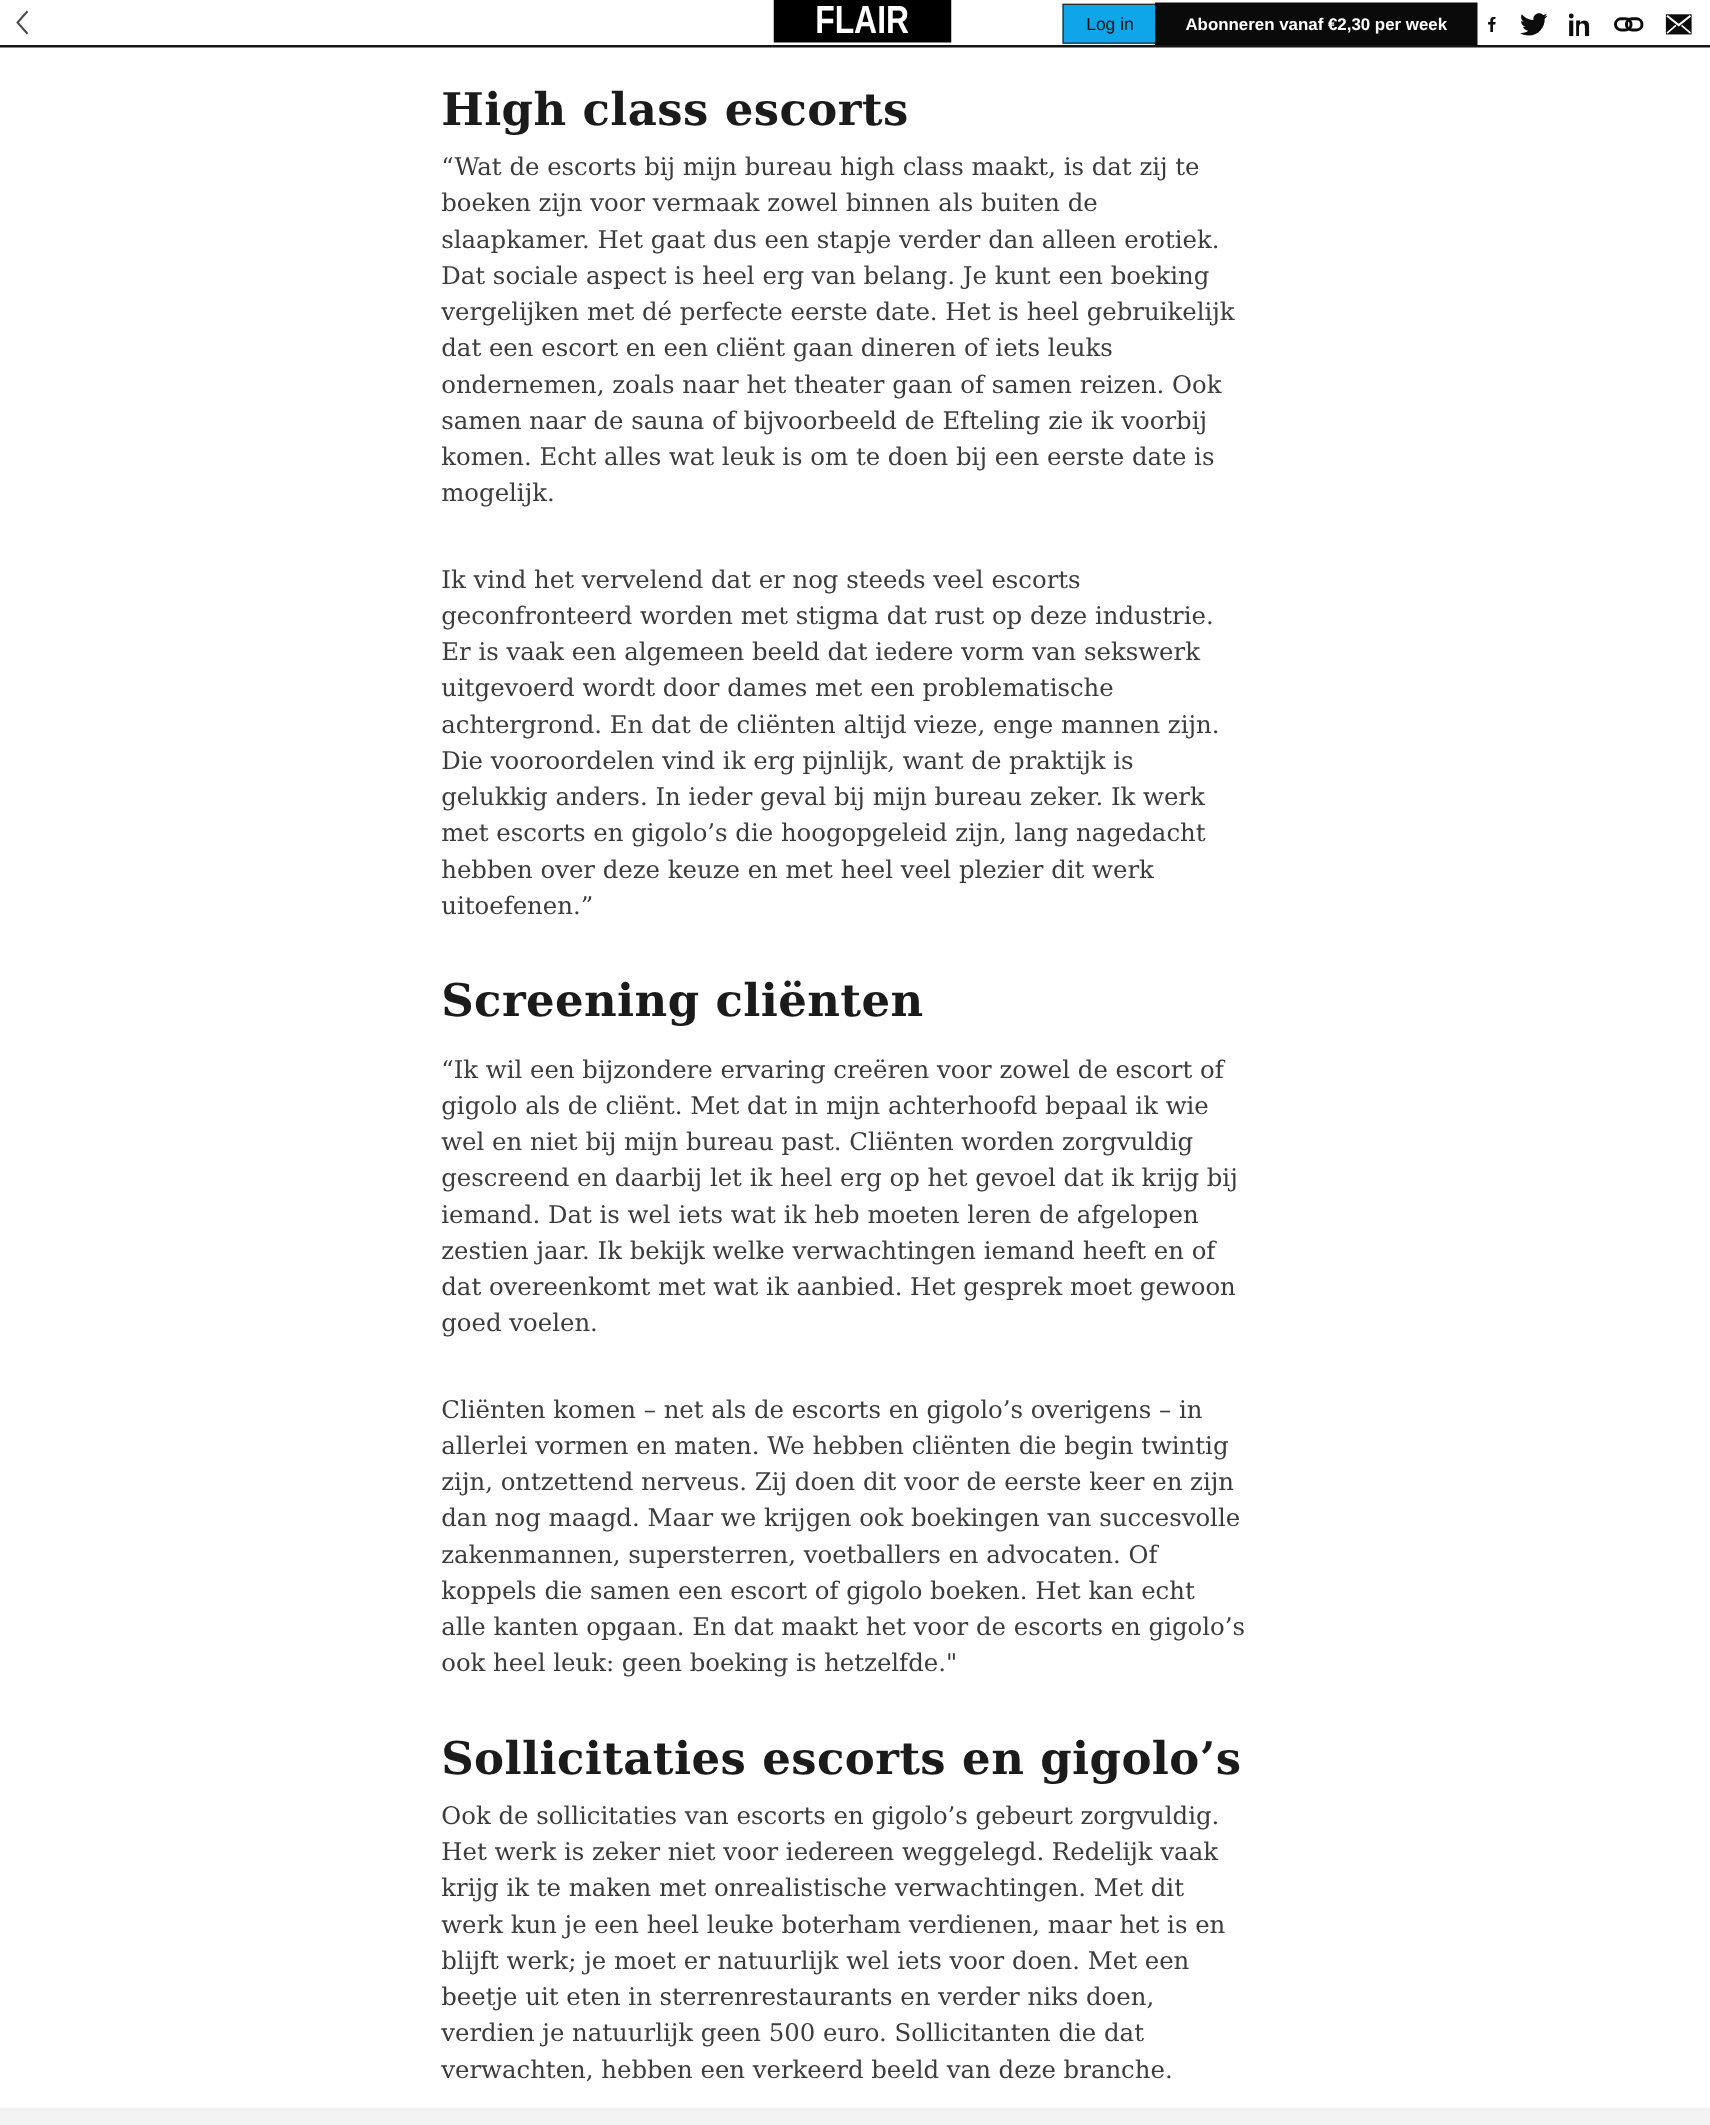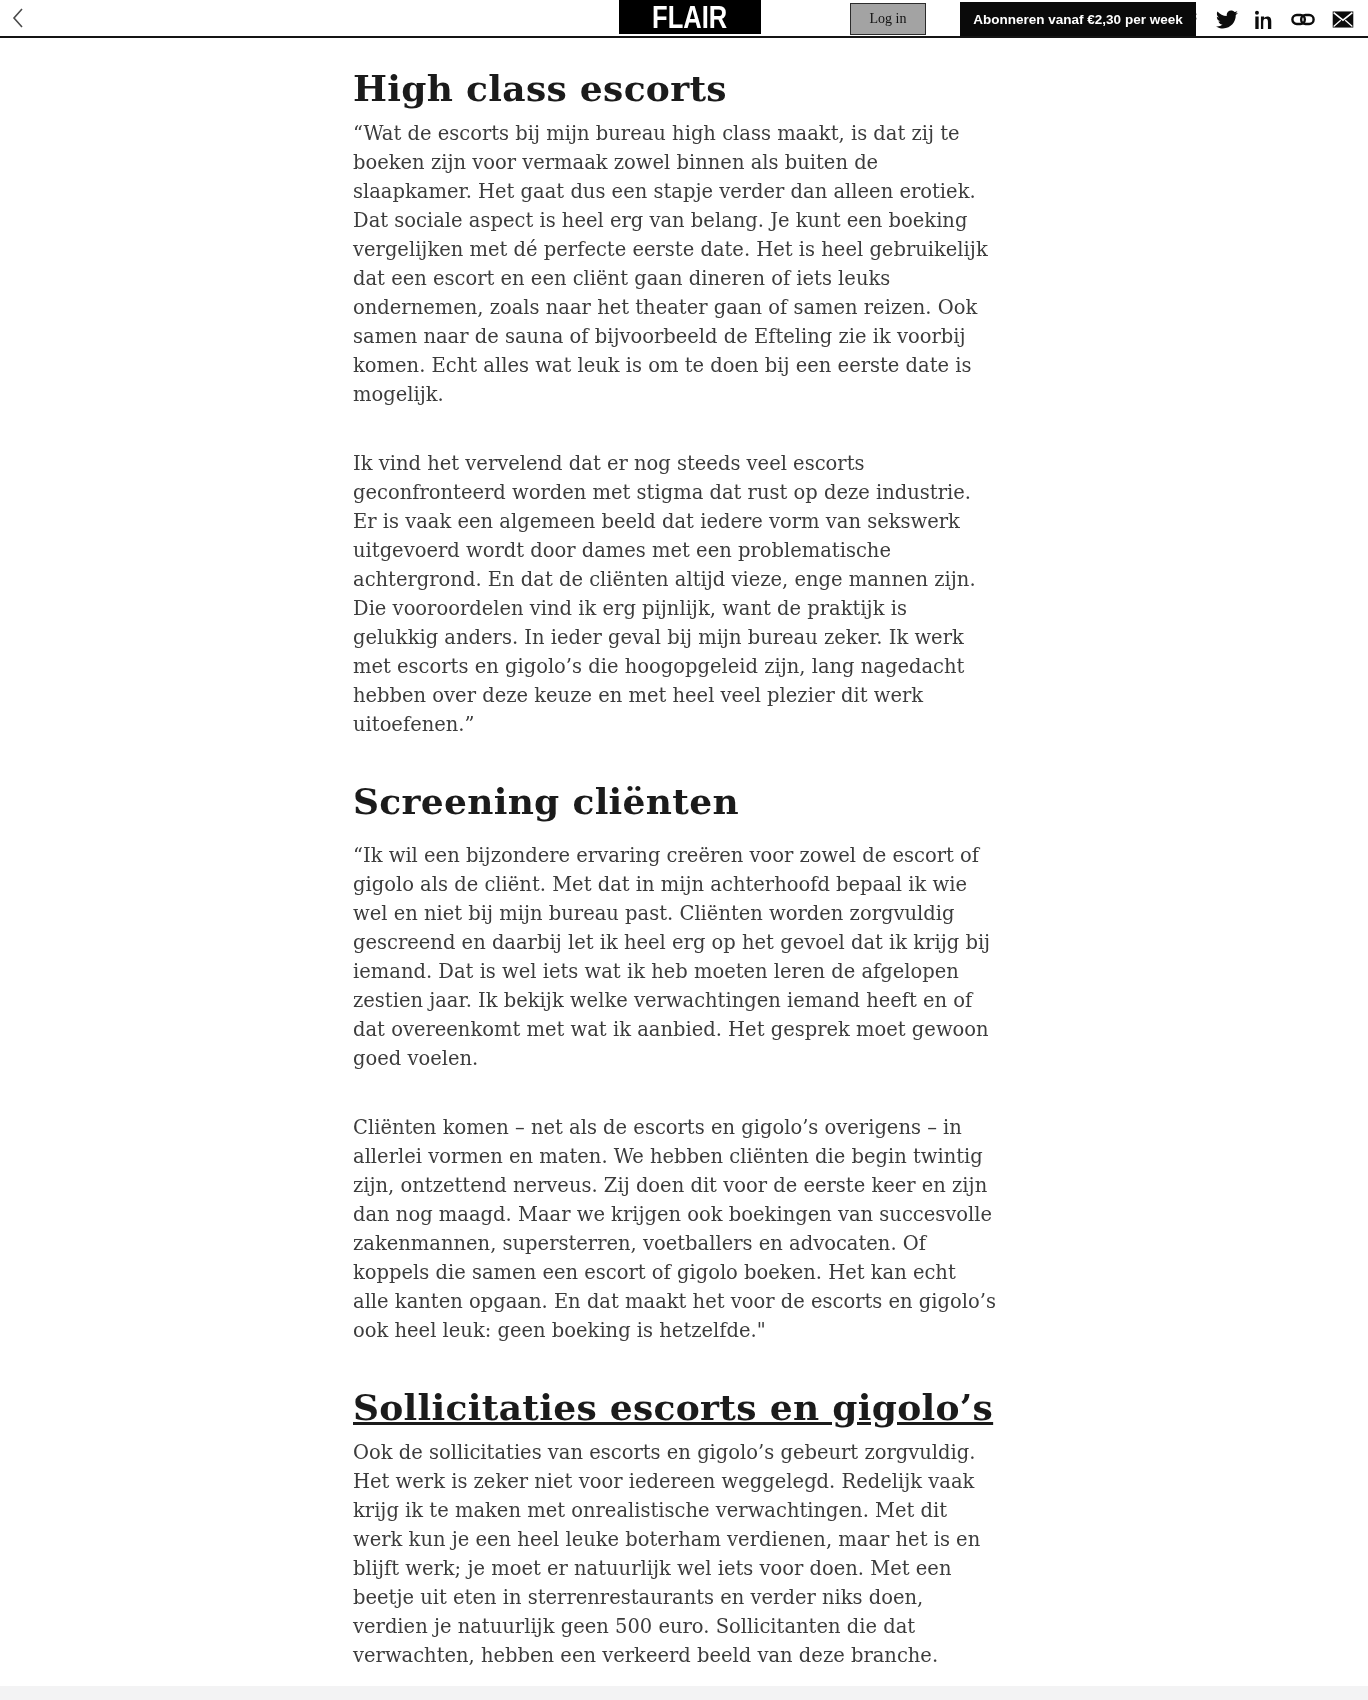--- a/index.html
+++ b/index.html
@@ -19,25 +19,25 @@
     position:absolute; left:619px; top:0; width:142px; height:34px;
     background:#000; color:#fff; display:flex; align-items:center; justify-content:center;
     cursor:pointer;
   }
   .brand span {
     font-family:"Liberation Sans", sans-serif; font-weight:900; font-size:29px;
     letter-spacing:0px; display:inline-block; transform:scale(0.88,1.08);
   }
   .login-btn {
     position:absolute; left:850px; top:3px; width:76px; height:32px;
-    background:#a3a3a3; border:1px solid #2b2b2b; font-family:Liberation Serif, serif;
+    background:#0ea5e9; border:1px solid #2b2b2b; font-family:Liberation Sans, sans-serif;
     font-size:14px; color:#111; font-weight:500; cursor:pointer;
   }
   .subscribe-btn {
-    position:absolute; left:960px; top:2px; width:236px; height:34px;
+    position:absolute; left:924px; top:2px; width:258px; height:34px;
     background:#0a0a0a; color:#fff; border:none; font-family:"Liberation Sans", sans-serif;
     font-size:13.5px; font-weight:700; cursor:pointer;
   }
   .social {
     position:absolute; right:14px; top:8px; height:22px;
     display:flex; align-items:center; gap:17px;
   }
   .social .sicon { color:#0c0c0c; display:inline-flex; align-items:center; cursor:pointer; }
   .social svg { display:block; }
 
@@ -49,21 +49,21 @@
   .article h2 {
     font-family:"DejaVu Serif", serif; font-weight:700; color:#1b1b1b;
     font-size:36px; line-height:44px; letter-spacing:0.3px;
   }
   .article p {
     font-family:"DejaVu Serif", serif; font-size:19.5px; line-height:29px;
     color:#3c3c3c; margin:0 0 40px 0;
   }
   .sec-1 h2 { margin-top:28px; margin-bottom:9px; }
   .sec-2 h2 { margin-top:24px; margin-bottom:18px; }
-  .sec-3 h2 { margin-top:0; margin-bottom:9px;text-decoration:underline; }
+  .sec-3 h2 { margin-top:0; margin-bottom:9px; }
 
   
   .bottom-band {
     position:absolute; left:0; top:1686px; width:100%; height:14px;
     background:#f3f3f4;
   }
 </style>
 </head>
 <body>
 

